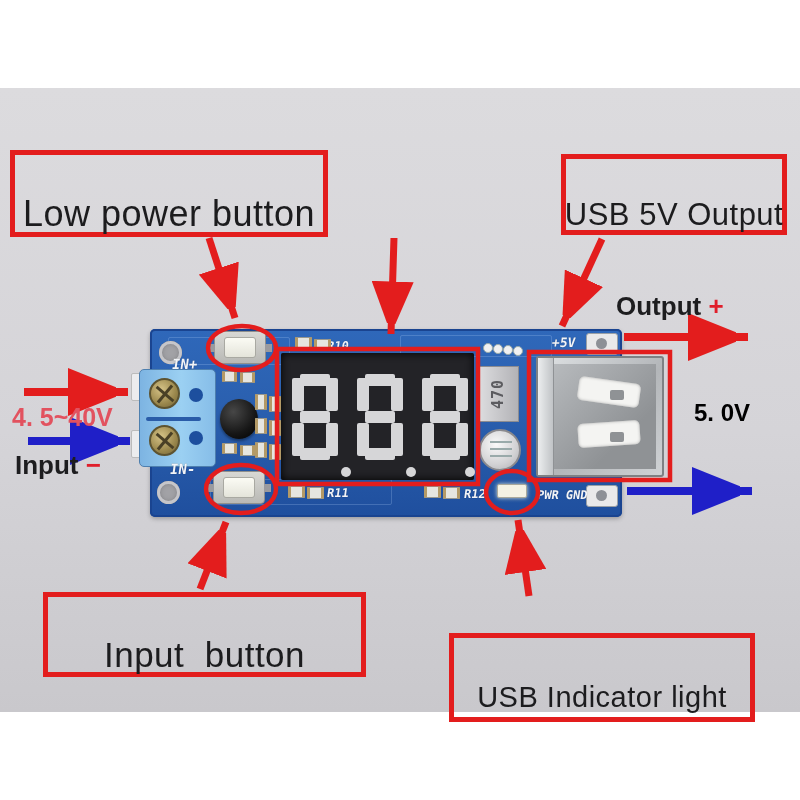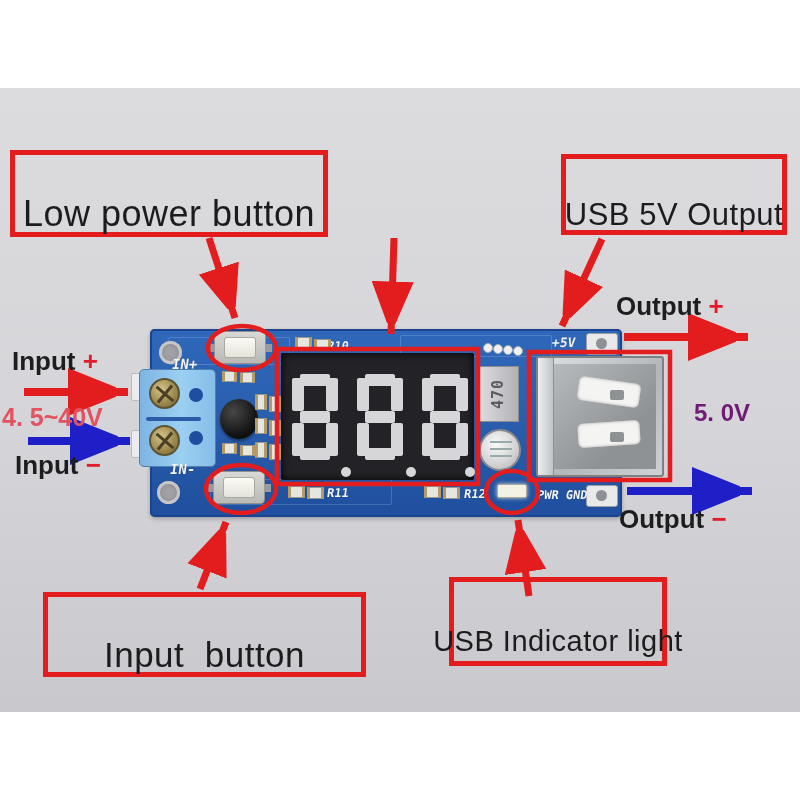--- a/index.html
+++ b/index.html
@@ -8,29 +8,29 @@
   .photo-band{position:absolute;left:0;top:88px;width:800px;height:624px;
               background:linear-gradient(180deg,#dcdbde 0%,#d5d4d8 55%,#c9c8cc 100%);}
   
   .ann-box{position:absolute;border:5px solid #e31d1d;display:flex;align-items:center;justify-content:center;
            color:#1c1c1e;background:transparent;box-sizing:border-box;}
   .ann-box .box-label{white-space:pre;letter-spacing:.5px;margin-top:40px;}
   #box-low-power{left:10px;top:150px;width:318px;height:87px;font-size:36px;}
   #box-voltmeter{left:357px;top:152px;width:168px;height:81px;font-size:34px;}
   #box-usb-output{left:561px;top:154px;width:226px;height:81px;font-size:31px;}
   #box-output-button{left:43px;top:592px;width:323px;height:85px;font-size:35px;}
-  #box-usb-indicator{left:449px;top:577px;width:218px;height:89px;font-size:29px;}
+  #box-usb-indicator{left:449px;top:633px;width:306px;height:89px;font-size:29px;}
   
   .io-text{position:absolute;font-weight:bold;color:#1d1d1f;font-size:26px;white-space:pre;}
   .io-sign{color:#e01e2a;}
   #t-input-plus{left:12px;top:346px;}
-  #t-input-range{left:2px;top:403px;color:#e2525f;font-size:25px;}
+  #t-input-range{left:12px;top:403px;color:#e2525f;font-size:25px;}
   #t-input-minus{left:15px;top:450px;}
   #t-output-plus{left:616px;top:291px;}
-  #t-output-voltage{left:694px;top:399px;color:#701a75;font-size:24px;}
+  #t-output-voltage{left:694px;top:399px;color:#000000;font-size:24px;}
   #t-output-minus{left:619px;top:504px;}
   
   .pcb{position:absolute;left:150px;top:329px;width:472px;height:188px;border-radius:5px;
        background:linear-gradient(180deg,#2f68ba 0%,#2a5fae 45%,#1f4f9e 100%);
        box-shadow:inset 0 0 0 2px #1a4490, 0 2px 4px rgba(0,0,0,.25);}
   .trace{position:absolute;border:1px solid rgba(190,220,255,.22);border-radius:2px;}
   .hole{position:absolute;width:23px;height:23px;border-radius:50%;background:#a2a2a6;
         box-shadow:inset 0 0 0 3px #c6c6ca, inset 0 0 6px rgba(0,0,0,.5);}
   .edge-pad{position:absolute;width:30px;height:20px;background:#e9e9ea;border-radius:3px;
             border:1px solid #9aa0a6;}
@@ -256,26 +256,24 @@
   <div class="ann-box ztop" id="box-usb-output">
     <span class="box-label">USB 5V Output</span>
   </div>
   <div class="ann-box ztop" id="box-output-button">
     <span class="box-label">Input  button</span>
   </div>
   <div class="ann-box ztop" id="box-usb-indicator">
     <span class="box-label">USB Indicator light</span>
   </div>
 
-  <div class="io-text ztop" id="t-input-plus"><span>Input </span><span class="io-sign">+</span></div>
   <div class="io-text ztop" id="t-input-range">4. 5~40V</div>
   <div class="io-text ztop" id="t-output-plus"><span>Output </span><span class="io-sign">+</span></div>
   <div class="io-text ztop" id="t-input-minus"><span>Input </span><span class="io-sign">−</span></div>
   <div class="io-text ztop" id="t-output-voltage">5. 0V</div>
-  <div class="io-text ztop" id="t-output-minus"><span>Output </span><span class="io-sign">−</span></div>
 
 <div class="smd" style="left: 295px; top: 337px; width: 17px; height: 12px; z-index: 2;"></div>
     <div class="smd" style="left: 314px; top: 339px; width: 17px; height: 12px; z-index: 2;"></div>
     <div class="smd" style="left: 288px; top: 486px; width: 17px; height: 12px; z-index: 2;"></div>
     <div class="smd" style="left: 307px; top: 487px; width: 17px; height: 12px; z-index: 2;"></div>
     <div class="smd" style="left: 424px; top: 486px; width: 17px; height: 12px; z-index: 2;"></div>
     <div class="smd" style="left: 443px; top: 487px; width: 17px; height: 12px; z-index: 2;"></div>
     <div class="smd" style="left: 222px; top: 371px; width: 15px; height: 11px; z-index: 2;"></div>
     <div class="smd" style="left: 240px; top: 372px; width: 15px; height: 11px; z-index: 2;"></div>
     <div class="smd" style="left: 222px; top: 443px; width: 15px; height: 11px; z-index: 2;"></div>

